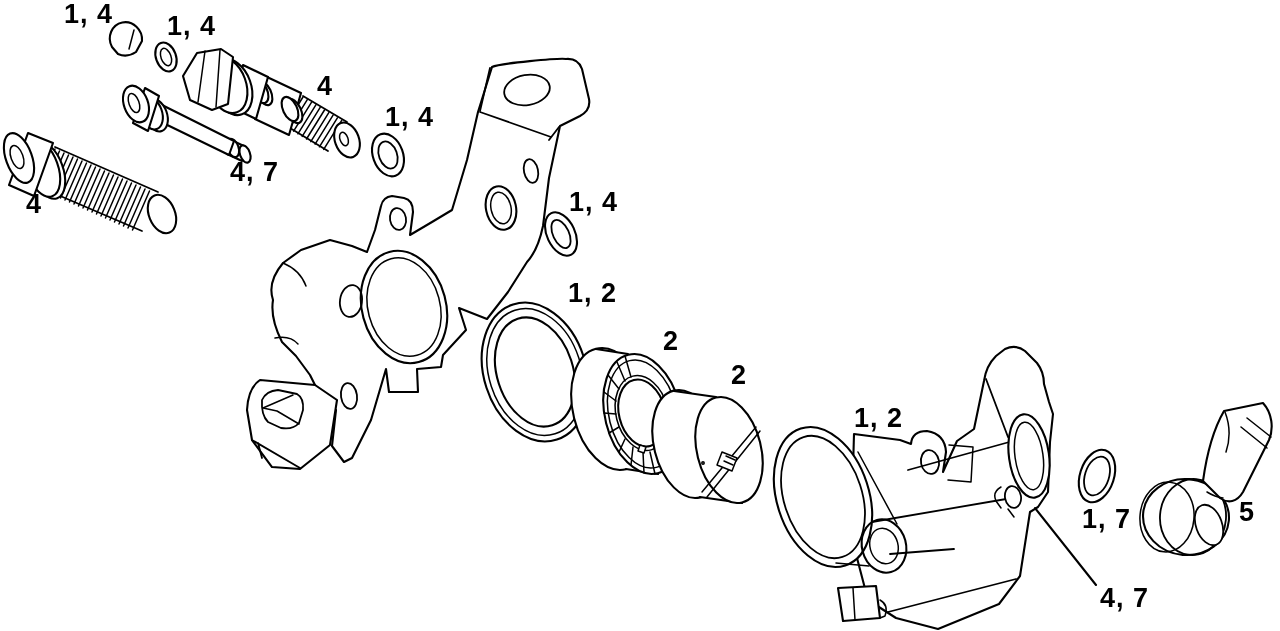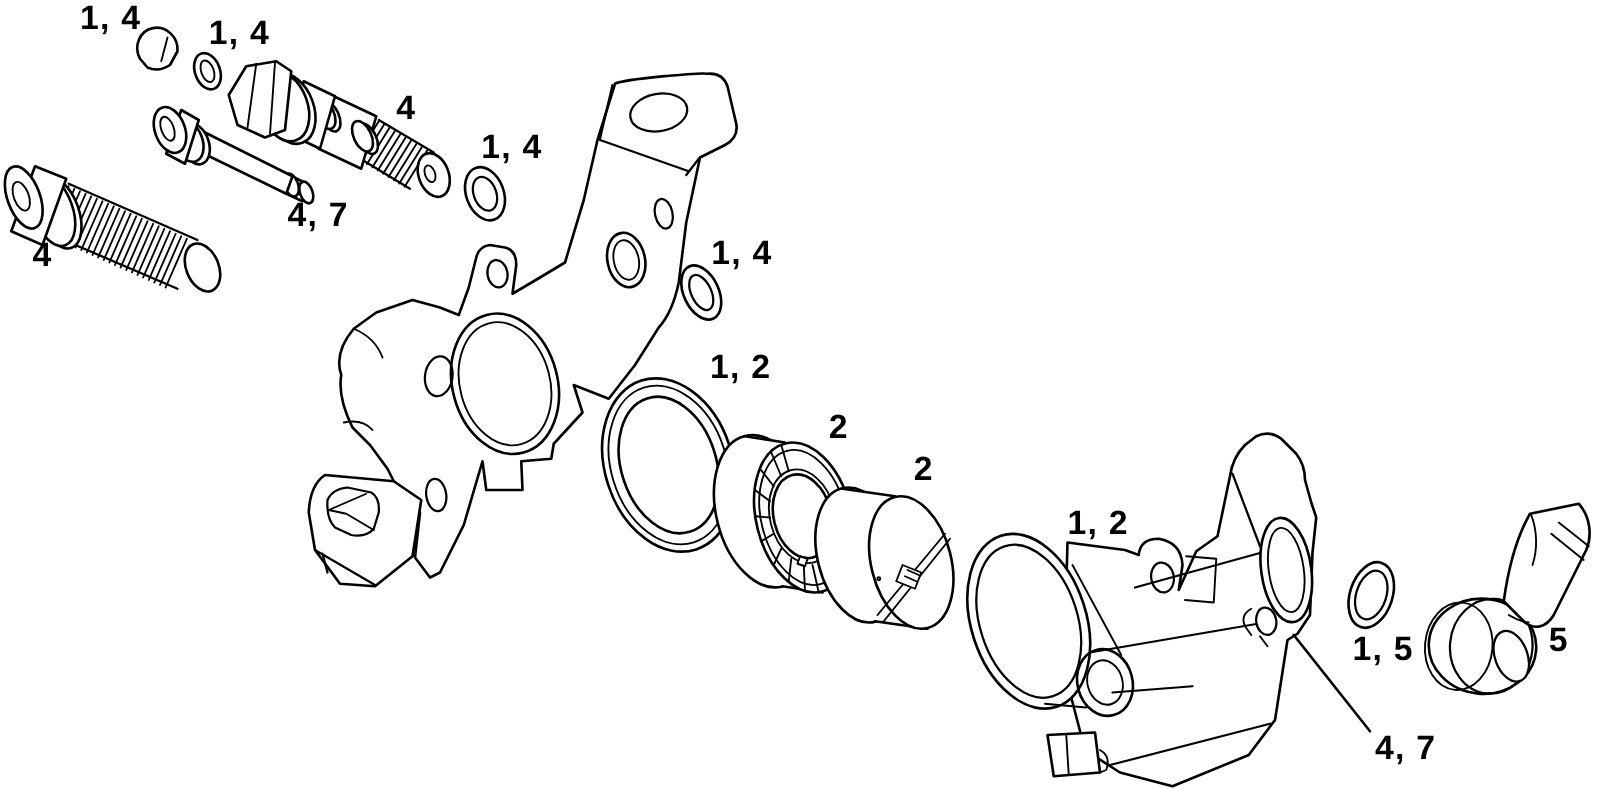--- a/index.html
+++ b/index.html
@@ -183,16 +183,16 @@
   <div class="callout" style="left:167px;top:12px">1, 4</div>
   <div class="callout" style="left:317px;top:72px">4</div>
   <div class="callout" style="left:385px;top:103px">1, 4</div>
   <div class="callout" style="left:230px;top:158px">4, 7</div>
   <div class="callout" style="left:26px;top:190px">4</div>
   <div class="callout" style="left:569px;top:188px">1, 4</div>
   <div class="callout" style="left:568px;top:279px">1, 2</div>
   <div class="callout" style="left:663px;top:327px">2</div>
   <div class="callout" style="left:731px;top:361px">2</div>
   <div class="callout" style="left:854px;top:404px">1, 2</div>
-  <div class="callout" style="left:1082px;top:505px">1, 5</div>
+  <div class="callout" style="left:1082px;top:505px">1, 7</div>
   <div class="callout" style="left:1239px;top:498px">5</div>
   <div class="callout" style="left:1100px;top:584px">4, 7</div>
 </div>
 
 </body></html>

